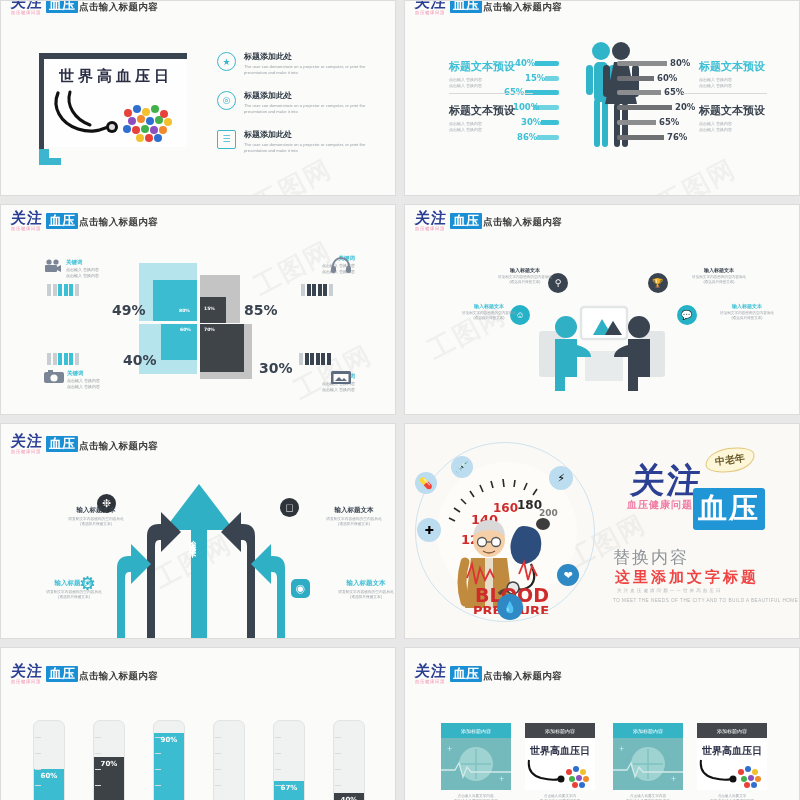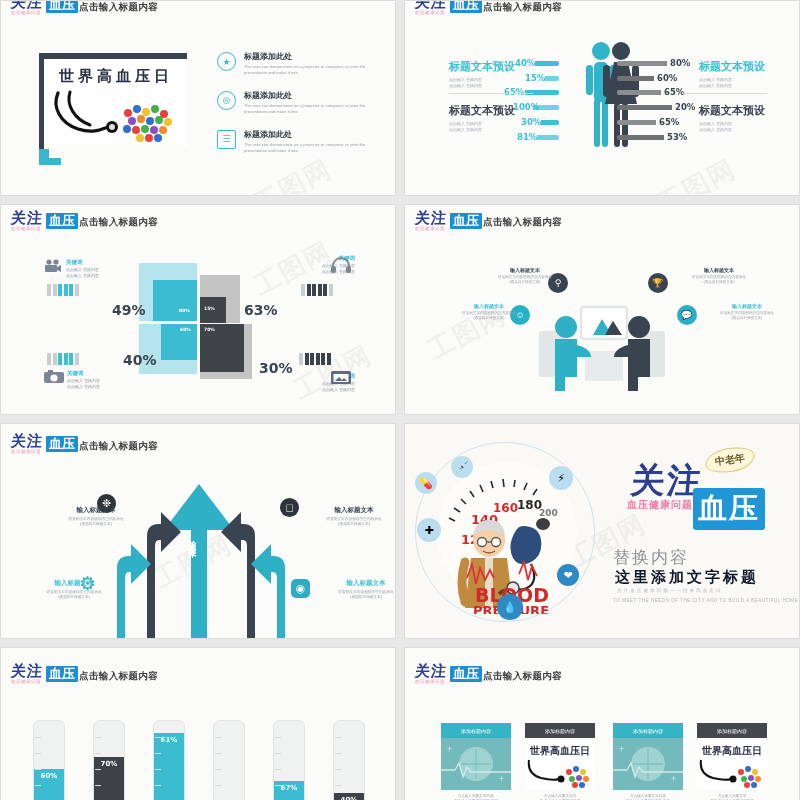--- a/index.html
+++ b/index.html
@@ -154,21 +154,21 @@
     position:absolute;font-size:10px;color:#f07ba4;font-weight:bold;
     font-family:"DejaVu Sans",sans-serif;letter-spacing:1px;
   }
   .s6 .badge{
     position:absolute;background:#fdf6d8;border:1.5px solid #e0c77a;
     border-radius:50% 50% 48% 52%/60% 40% 60% 40%;
     padding:4px 9px;font-size:10px;font-weight:bold;color:#6b5b2a;
     font-family:"DejaVu Sans",sans-serif;transform:rotate(-8deg);
   }
   .s6 .p2{position:absolute;font-size:17px;color:#8d9398;font-family:"DejaVu Sans",sans-serif;letter-spacing:2px;}
-  .s6 .p2b{position:absolute;font-size:15px;color:#0f172a;font-weight:bold;font-family:"DejaVu Sans",sans-serif;letter-spacing:3px;}
+  .s6 .p2b{position:absolute;font-size:15px;color:#ef4444;font-weight:bold;font-family:"DejaVu Sans",sans-serif;letter-spacing:3px;}
   .s6 .p2c{position:absolute;font-size:4.6px;color:#b0b6ba;letter-spacing:2px;font-family:"DejaVu Sans",sans-serif;}
   .s6 .p2d{position:absolute;font-size:4.6px;color:#b0b6ba;letter-spacing:.5px;}
 
   
   .tube{position:absolute;width:30px;}
   .tube .glass{
     position:relative;width:30px;height:120px;background:#f0f1f1;
     border:1.5px solid #e2e4e4;border-radius:7px 7px 3px 3px;overflow:hidden;
   }
   .tube .fill{position:absolute;left:0;right:0;bottom:0;}
@@ -305,34 +305,34 @@
     <div class="barL lt" style="left:140px;top:75px;width:14px;"></div>
     <div class="barL" style="left:120px;top:89px;width:34px;"></div>
     <div class="barL lt" style="left:128px;top:104px;width:26px;"></div>
     <div class="barL" style="left:136px;top:119px;width:18px;"></div>
     <div class="barL lt" style="left:132px;top:134px;width:22px;"></div>
     <div class="pl" style="left:110px;top:57px;">40%</div>
     <div class="pl" style="left:120px;top:72px;">15%</div>
     <div class="pl" style="left:99px;top:86px;">65%</div>
     <div class="pl" style="left:108px;top:101px;">100%</div>
     <div class="pl" style="left:116px;top:116px;">30%</div>
-    <div class="pl" style="left:112px;top:131px;">81%</div>
+    <div class="pl" style="left:112px;top:131px;">86%</div>
 
     <div class="barR" style="left:212px;top:60px;width:50px;"></div>
     <div class="barR dk" style="left:212px;top:75px;width:37px;"></div>
     <div class="barR" style="left:212px;top:89px;width:44px;"></div>
     <div class="barR dk" style="left:212px;top:104px;width:55px;"></div>
     <div class="barR" style="left:212px;top:119px;width:39px;"></div>
     <div class="barR dk" style="left:212px;top:134px;width:47px;"></div>
     <div class="pr" style="left:265px;top:57px;">80%</div>
     <div class="pr" style="left:252px;top:72px;">60%</div>
     <div class="pr" style="left:259px;top:86px;">65%</div>
     <div class="pr" style="left:270px;top:101px;">20%</div>
     <div class="pr" style="left:254px;top:116px;">65%</div>
-    <div class="pr" style="left:262px;top:131px;">53%</div>
+    <div class="pr" style="left:262px;top:131px;">76%</div>
 
     <div class="hr" style="left:44px;top:92px;width:84px;"></div>
     <div class="hr" style="left:278px;top:92px;width:84px;"></div>
 
     <div class="blk" style="left:44px;top:58px;">
       <div class="t cy">标题文本预设</div>
       <div class="d" style="white-space:pre-line">点击输入 替换内容
 点击输入 替换内容</div>
     </div>
     <div class="blk" style="left:294px;top:58px;">
@@ -374,21 +374,21 @@
 
     <div class="bx" style="left:138px;top:119px;width:58px;height:50px;background:#b6e4ec;"></div>
     <div class="bx" style="left:160px;top:119px;width:36px;height:36px;background:#3cbcd1;"></div>
     <div class="lbl" style="left:179px;top:122px;">60%</div>
 
     <div class="bx" style="left:199px;top:119px;width:52px;height:55px;background:#c4c4c4;"></div>
     <div class="bx" style="left:199px;top:119px;width:44px;height:48px;background:#3f4449;"></div>
     <div class="lbl" style="left:203px;top:122px;">70%</div>
 
     <div class="big" style="left:111px;top:97px;">49%</div>
-    <div class="big" style="left:243px;top:97px;">63%</div>
+    <div class="big" style="left:243px;top:97px;">85%</div>
     <div class="big" style="left:122px;top:147px;">40%</div>
     <div class="big" style="left:258px;top:155px;">30%</div>
 
     <svg style="position:absolute;left:43px;top:54px;" width="18" height="14" viewBox="0 0 18 14">
       <circle cx="5" cy="3" r="2.6" fill="#7a8596"></circle>
         <circle cx="12" cy="3" r="2.6" fill="#7a8596"></circle>
       <rect x="1" y="6" width="12" height="7" rx="1" fill="#7a8596"></rect>
         <path d="M13 8 l4-2 v7 l-4-2z" fill="#7a8596"></path>
     </svg>
     <div class="kw" style="left:65px;top:54px;">
@@ -664,21 +664,21 @@
         <div class="tick" style="top:16px;"></div>
           <div class="tick" style="top:32px;"></div>
         <div class="tick" style="top:48px;"></div>
           <div class="tick" style="top:64px;"></div>
 
       </div>
     </div>
     <div class="tube" style="left:152px;top:72px;">
       <div class="glass">
         <div class="fill cy" style="height:90%;">
-          <div class="pct">61%</div>
+          <div class="pct">90%</div>
         </div>
         <div class="tick" style="top:16px;"></div>
           <div class="tick" style="top:32px;"></div>
         <div class="tick" style="top:48px;"></div>
           <div class="tick" style="top:64px;"></div>
 
       </div>
     </div>
     <div class="tube" style="left:212px;top:72px;">
       <div class="glass">

